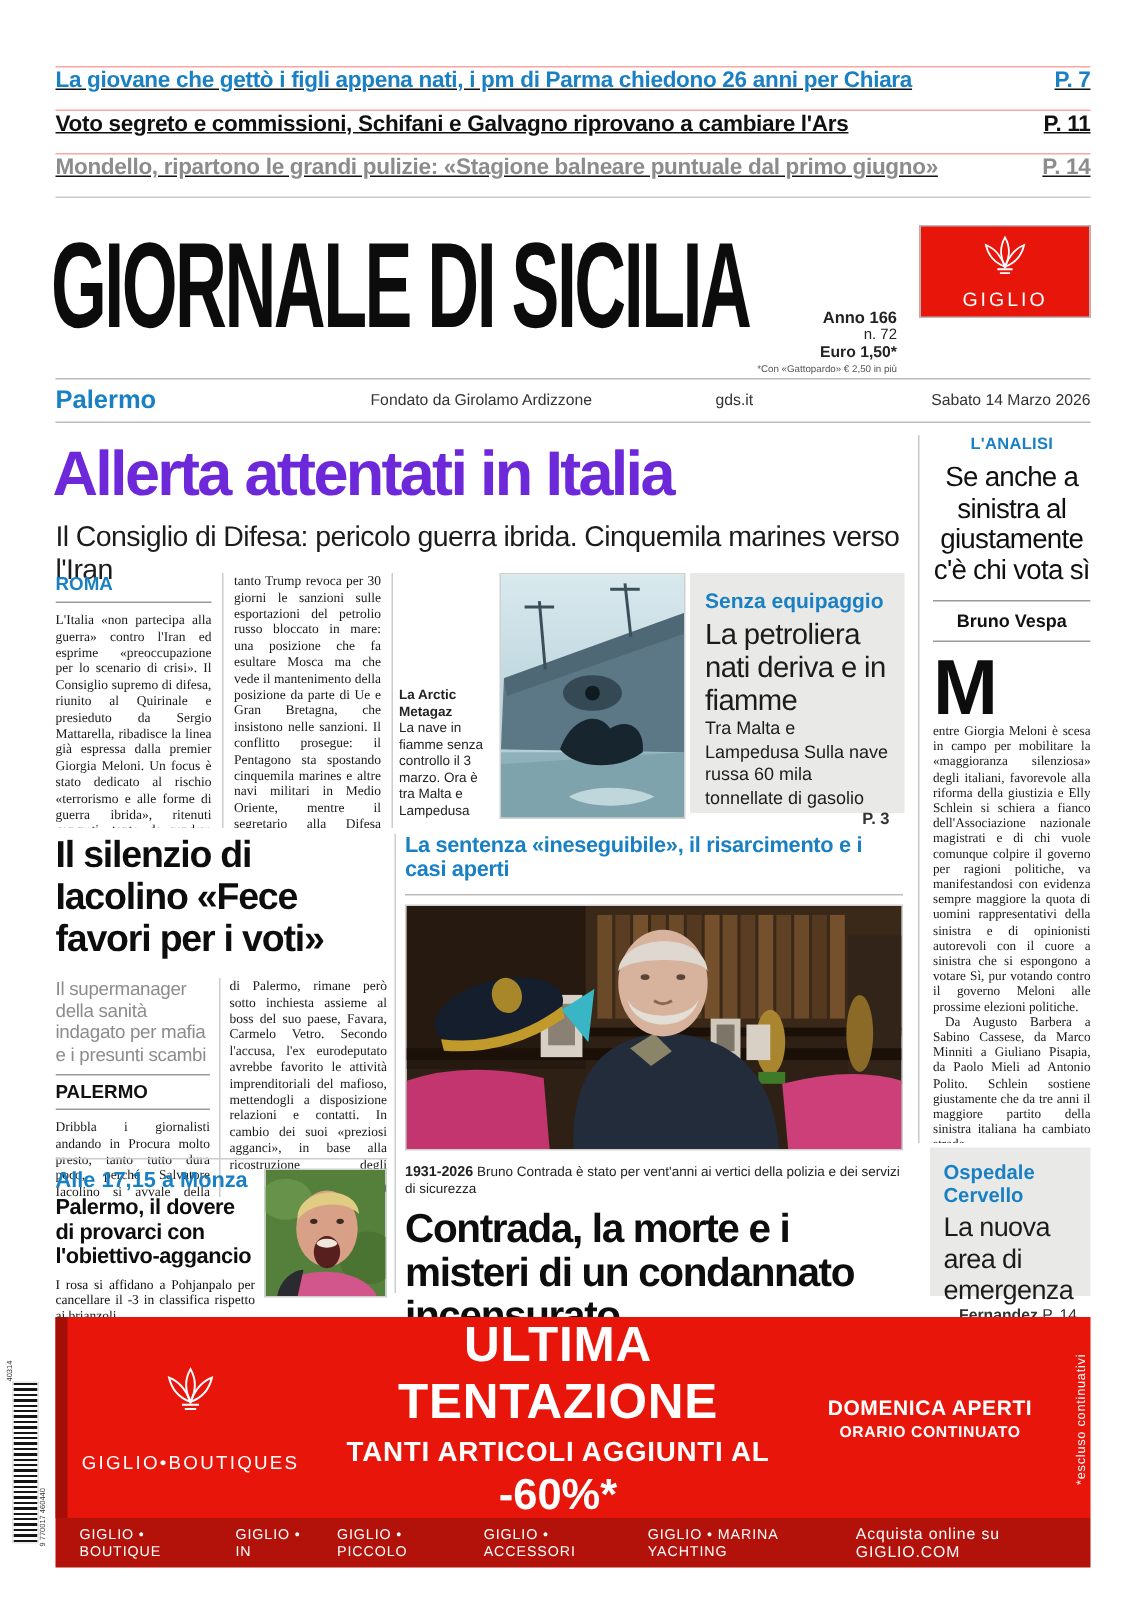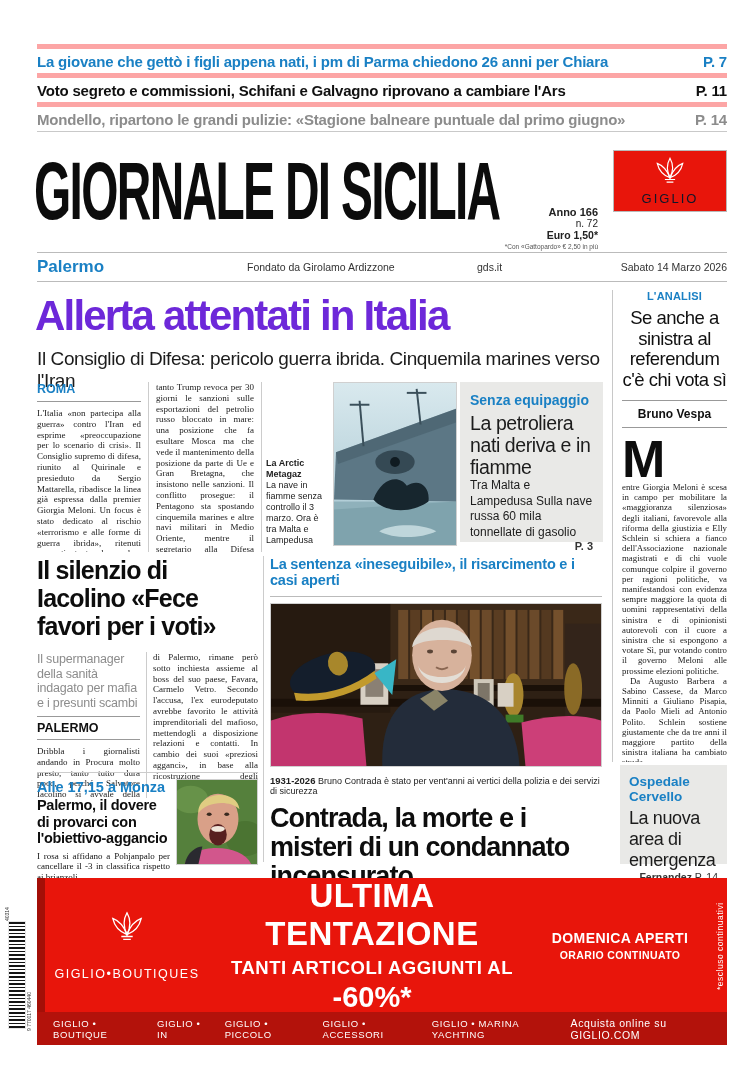--- a/index.html
+++ b/index.html
@@ -5,42 +5,42 @@
   * { margin:0; padding:0; box-sizing:border-box; }
   html,body { background:#ffffff; }
   body {
     width:755px; height:1080px; position:relative; overflow:hidden;
     font-family:"Liberation Sans", sans-serif; color:#111;
   }
 
   
   .topbar { position:absolute; left:37px; top:44px; width:690px; }
   .topbar-row {
-    display:flex; justify-content:space-between; align-items:center;
-    border-top:5px solid #fca5a5; height:29px;
-    font-weight:bold; font-size:15px; letter-spacing:-0.2px;
+    display:flex; justify-content:space-between; 
+    border-top:1px solid #fca5a5; height:29px;
+    font-weight:bold; font-size:15px; letter-spacing:-0.2px;text-decoration:underline;
   }
   .topbar { border-bottom:1px solid #c9c9c9; }
   .tb-blue  { color:#1a80c4; }
   .tb-black { color:#101010; }
   .tb-gray  { color:#8c8c8c; }
   .tb-page { font-weight:bold; font-size:15px; }
 
   
   .masthead-title {
     position:absolute; left:34px; top:144px;
     font-weight:800; font-size:57px; letter-spacing:-2px; white-space:nowrap;
     transform:scale(0.84,1.42); transform-origin:left top; color:#0c0c0c;
   }
   .giglio-box {
     position:absolute; right:28px; top:150px; width:114px; height:62px;
     background:#e8150b; display:flex; flex-direction:column; align-items:center; justify-content:center;
     border:1px solid #b9b9b9;
   }
-  .giglio-box .brand { color:#0f172a; font-size:13px; letter-spacing:2px; margin-top:1px; }
+  .giglio-box .brand { color:#ffffff; font-size:13px; letter-spacing:2px; margin-top:1px; }
   .edition {
     position:absolute; right:157px; top:206px; text-align:right; color:#222;
   }
   .edition .anno { font-weight:bold; font-size:11px; }
   .edition .num  { font-size:10px; }
   .edition .price{ font-size:10.5px;font-weight:bold; }
   .edition .note { font-size:6.5px; color:#555; margin-top:2px; }
 
   
   .dateline {
@@ -259,21 +259,21 @@
   <div class="gray-box">
     <div class="box-kicker">Senza equipaggio</div>
     <div class="box-title">La petroliera nati deriva e in fiamme</div>
     <div class="box-text">Tra Malta e Lampedusa Sulla nave russa 60 mila tonnellate di gasolio</div>
     <div class="box-page">P. 3</div>
   </div>
 </div>
 
 <div class="sidebar">
   <div class="sb-kicker">L'ANALISI</div>
-  <div class="sb-title">Se anche a sinistra al referendum c'è chi vota sì</div>
+  <div class="sb-title">Se anche a sinistra al giustamente c'è chi vota sì</div>
   <div class="sb-byline">Bruno Vespa</div>
   <div class="sb-dropcap">M</div>
   <div class="sb-body">
     <p>entre Giorgia Meloni è scesa in campo per mobilitare la «maggioranza silenziosa» degli italiani, favorevole alla riforma della giustizia e Elly Schlein si schiera a fianco dell'Associazione nazionale magistrati e di chi vuole comunque colpire il governo per ragioni politiche, va manifestandosi con evidenza sempre maggiore la quota di uomini rappresentativi della sinistra e di opinionisti autorevoli con il cuore a sinistra che si espongono a votare Sì, pur votando contro il governo Meloni alle prossime elezioni politiche.</p>
     <p>Da Augusto Barbera a Sabino Cassese, da Marco Minniti a Giuliano Pisapia, da Paolo Mieli ad Antonio Polito. Schlein sostiene giustamente che da tre anni il maggiore partito della sinistra italiana ha cambiato strada.</p>
   </div>
 
 </div>
 
 <div class="cervello-box">

